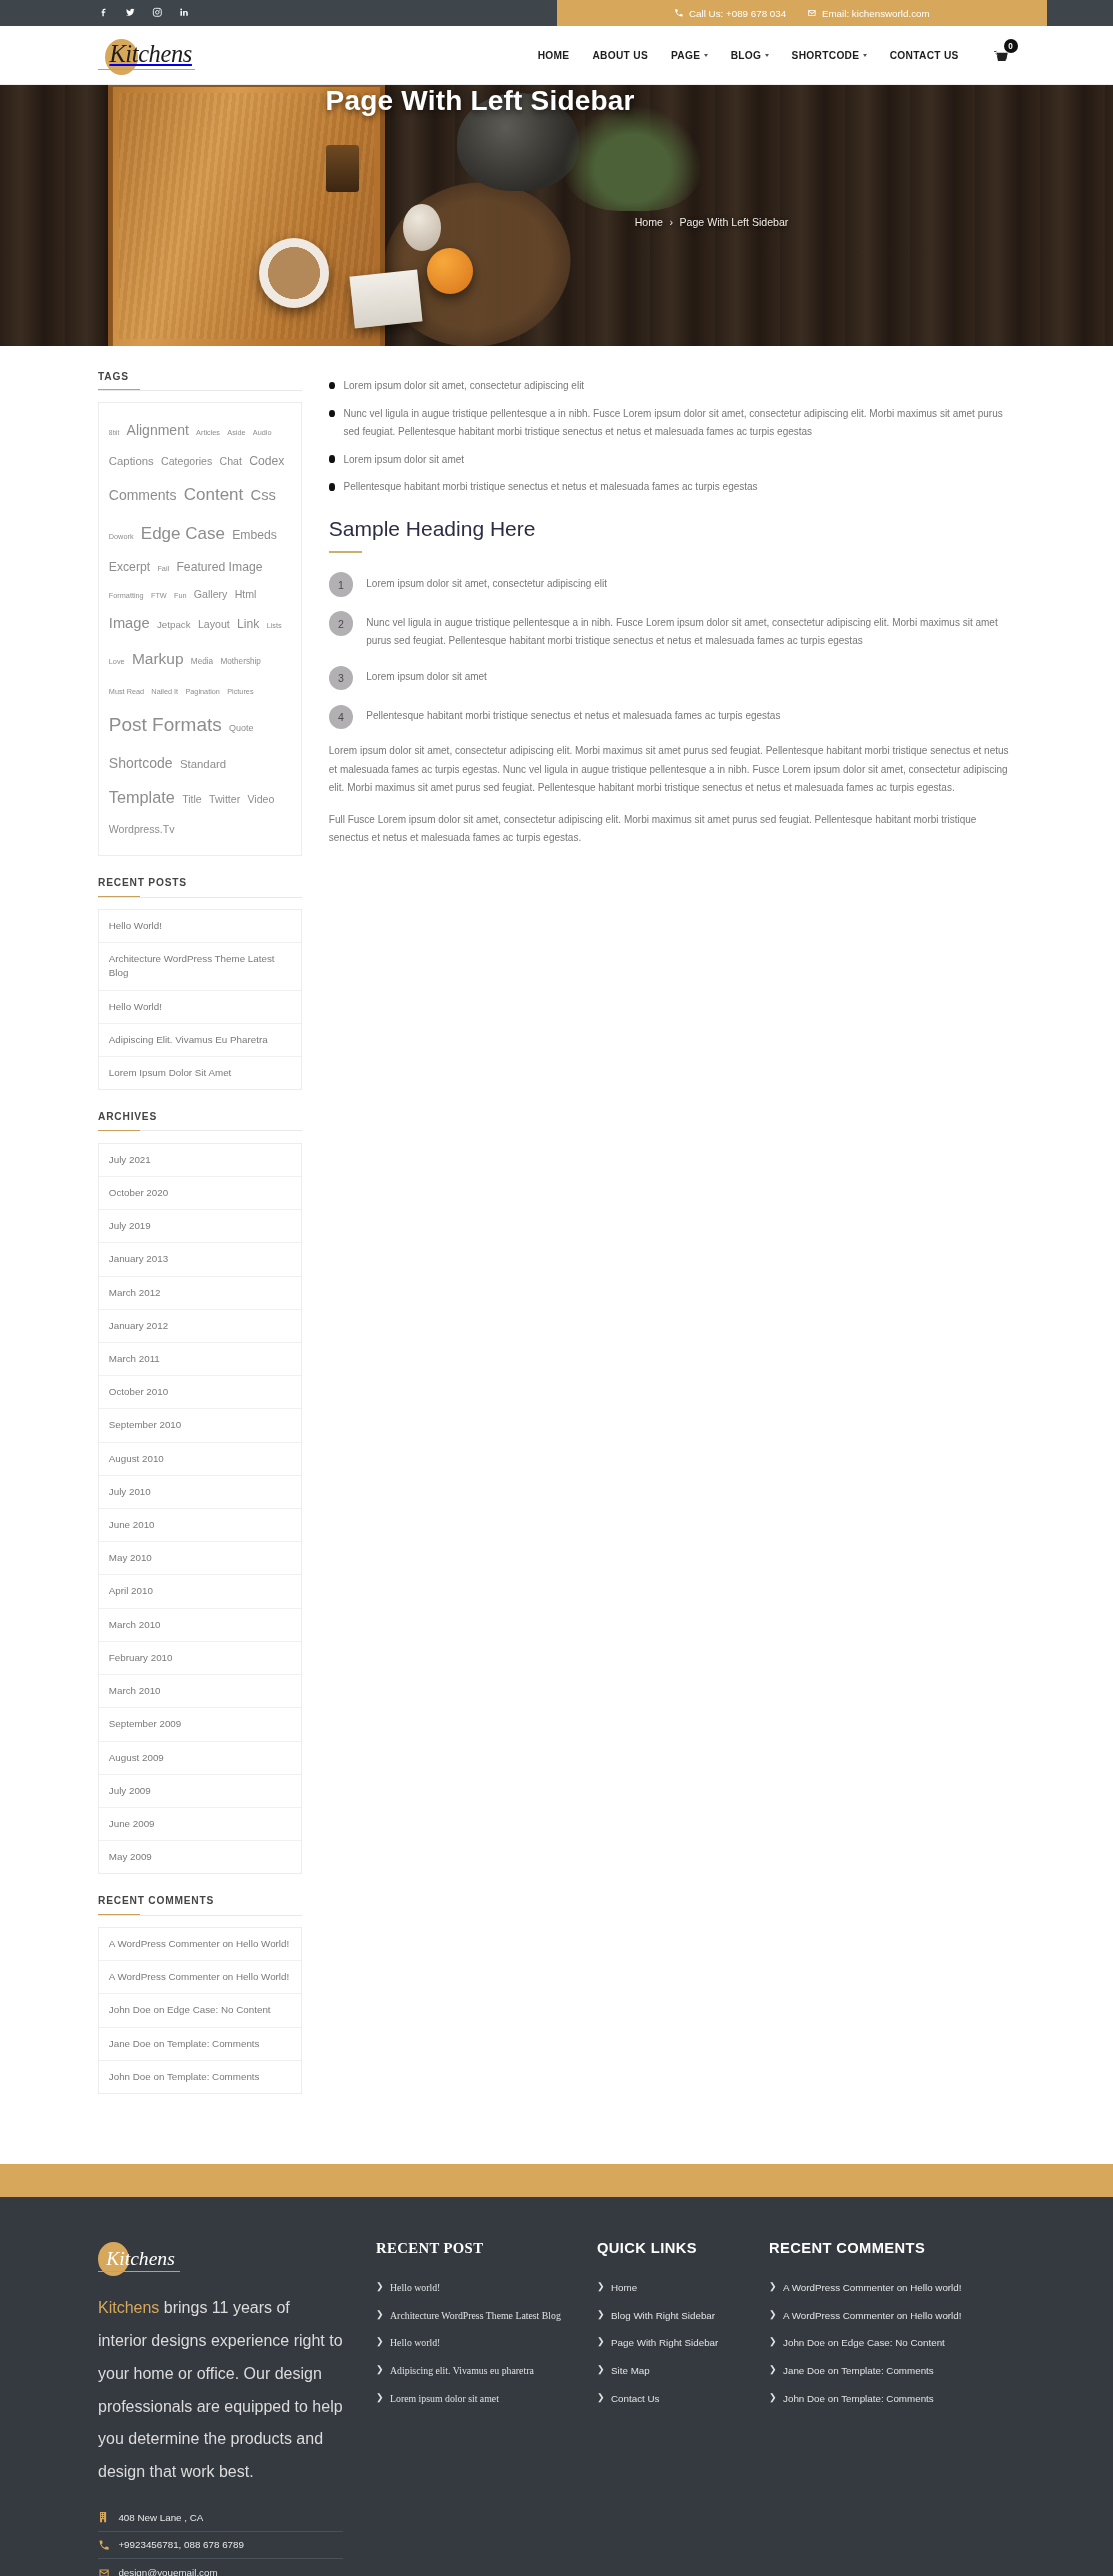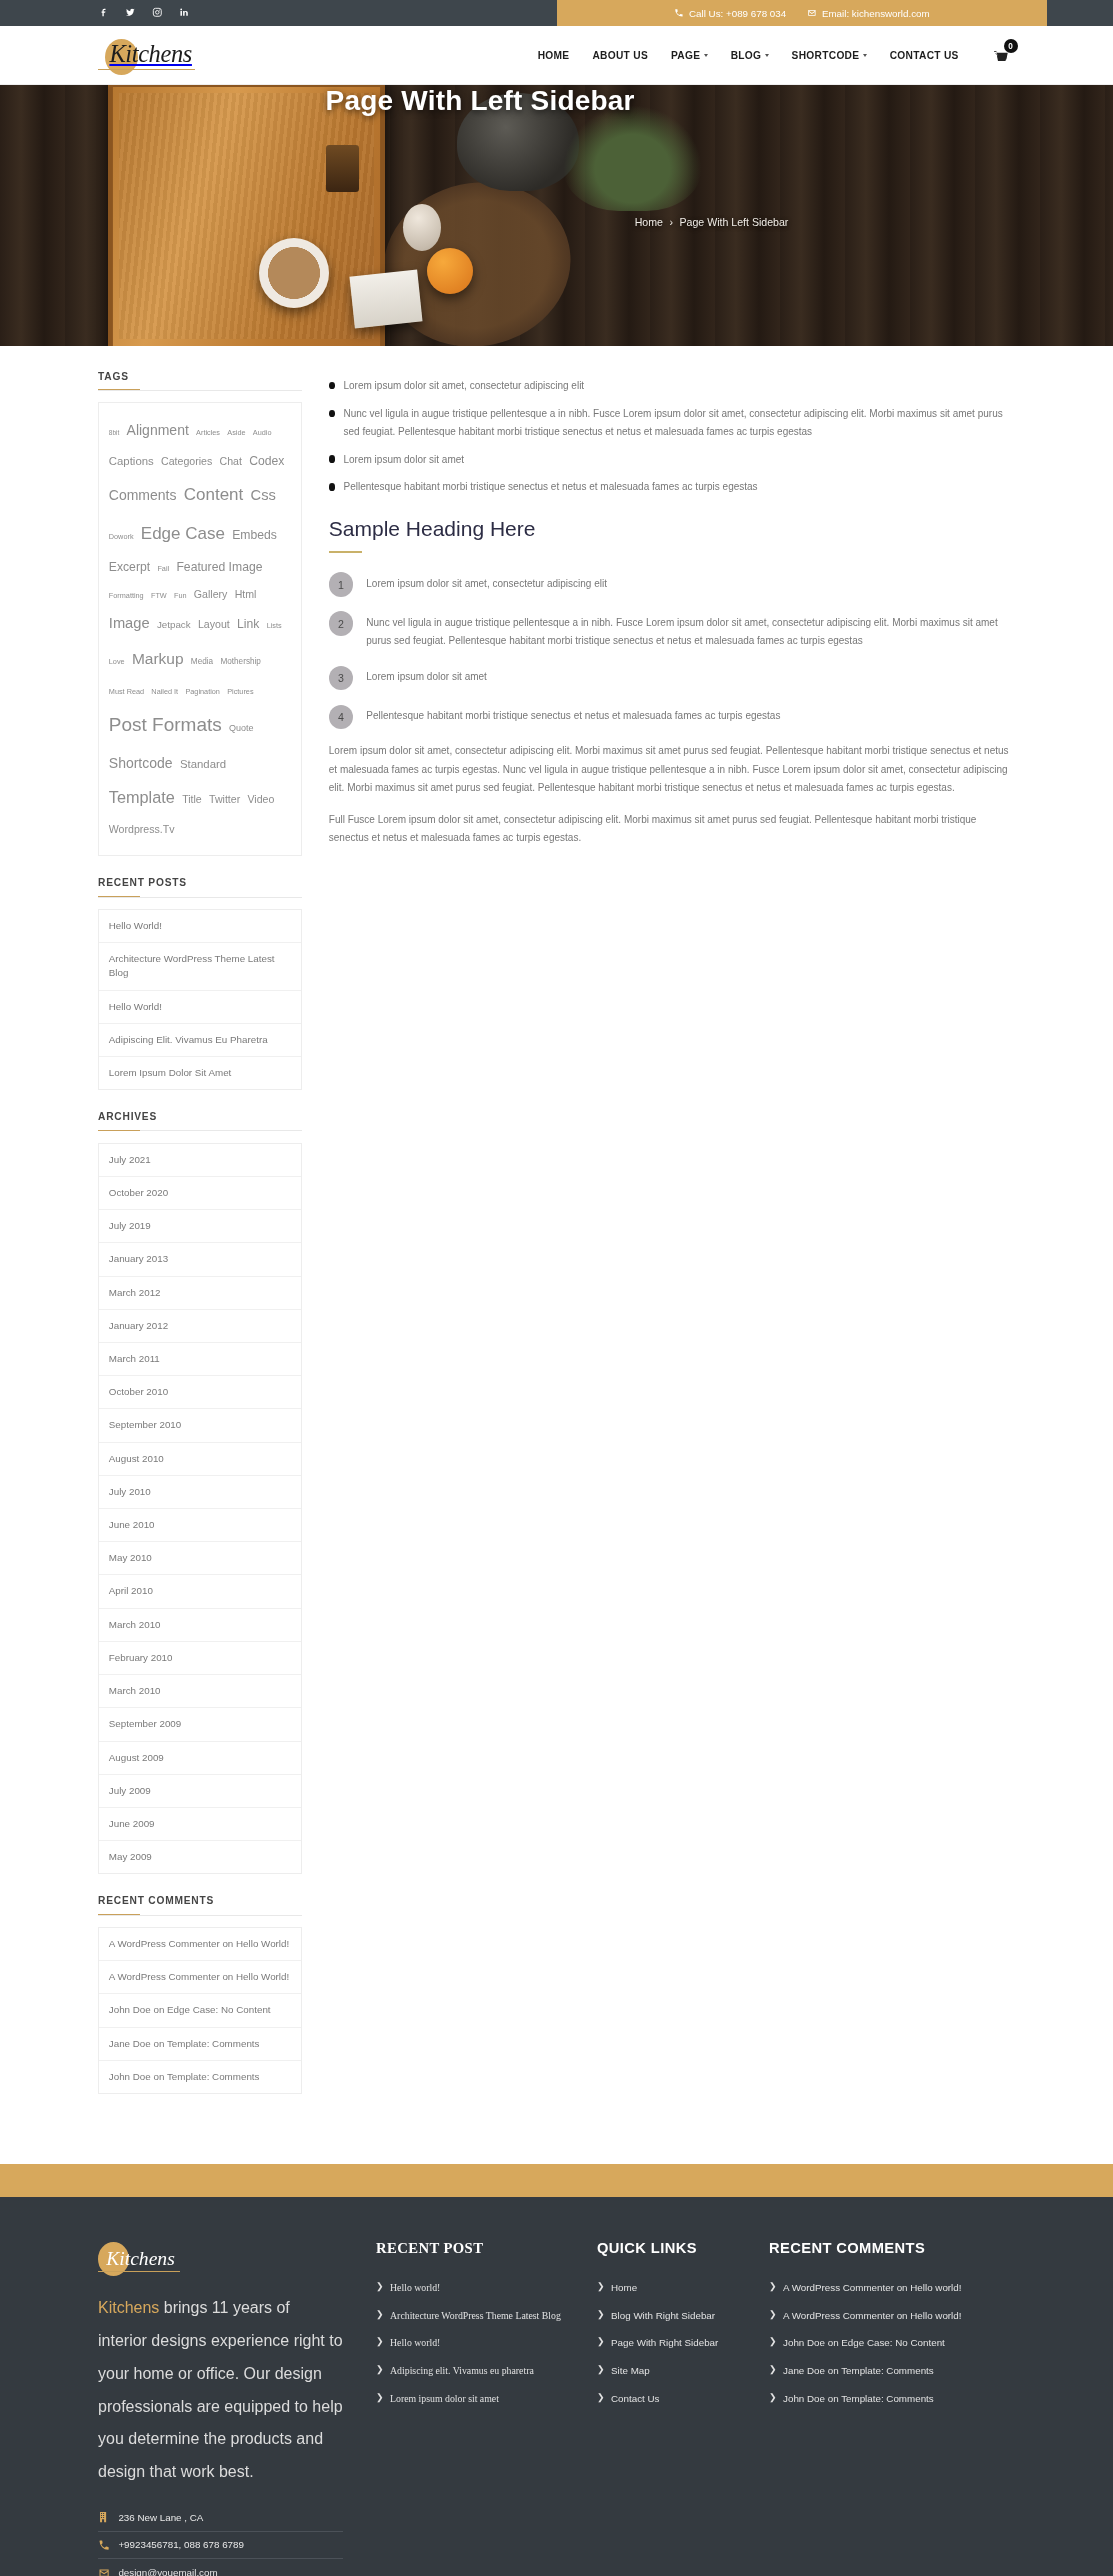--- a/index.html
+++ b/index.html
@@ -379,21 +379,21 @@
       <span class="flogo-text">Kitchens</span>
     </div>
     <div class="fdesc">
       <b>Kitchens</b><span> brings 11 years of interior designs experience right to your home or office. Our design professionals are equipped to help you determine the products and design that work best.</span>
     </div>
     <div class="fcontact">
       <div class="fcontact-row">
         <svg viewBox="0 0 24 24">
             <path d="M4 2h12v20H4V2zm2 2v2h2V4H6zm4 0v2h2V4h-2zm-4 4v2h2V8H6zm4 0v2h2V8h-2zm-4 4v2h2v-2H6zm4 0v2h2v-2h-2zm-2 4v6h4v-6H8z"></path>
           </svg>
-        <span>236 New Lane , CA</span>
+        <span>408 New Lane , CA</span>
       </div>
       <div class="fcontact-row">
         <svg viewBox="0 0 24 24">
             <path d="M6.6 10.8a15 15 0 0 0 6.6 6.6l2.2-2.2c.3-.3.7-.4 1-.2 1.2.4 2.4.6 3.6.6.6 0 1 .4 1 1V20c0 .6-.4 1-1 1A17 17 0 0 1 3 4c0-.6.4-1 1-1h3.5c.6 0 1 .4 1 1 0 1.3.2 2.5.6 3.6.1.3 0 .7-.2 1l-2.3 2.2z"></path>
           </svg>
         <span>+9923456781, 088 678 6789</span>
       </div>
       <div class="fcontact-row">
         <svg viewBox="0 0 24 24">
             <path d="M3 5h18v14H3V5zm2 2v.4l7 4.6 7-4.6V7H5zm14 10v-7.2l-7 4.6-7-4.6V17h14z"></path>

